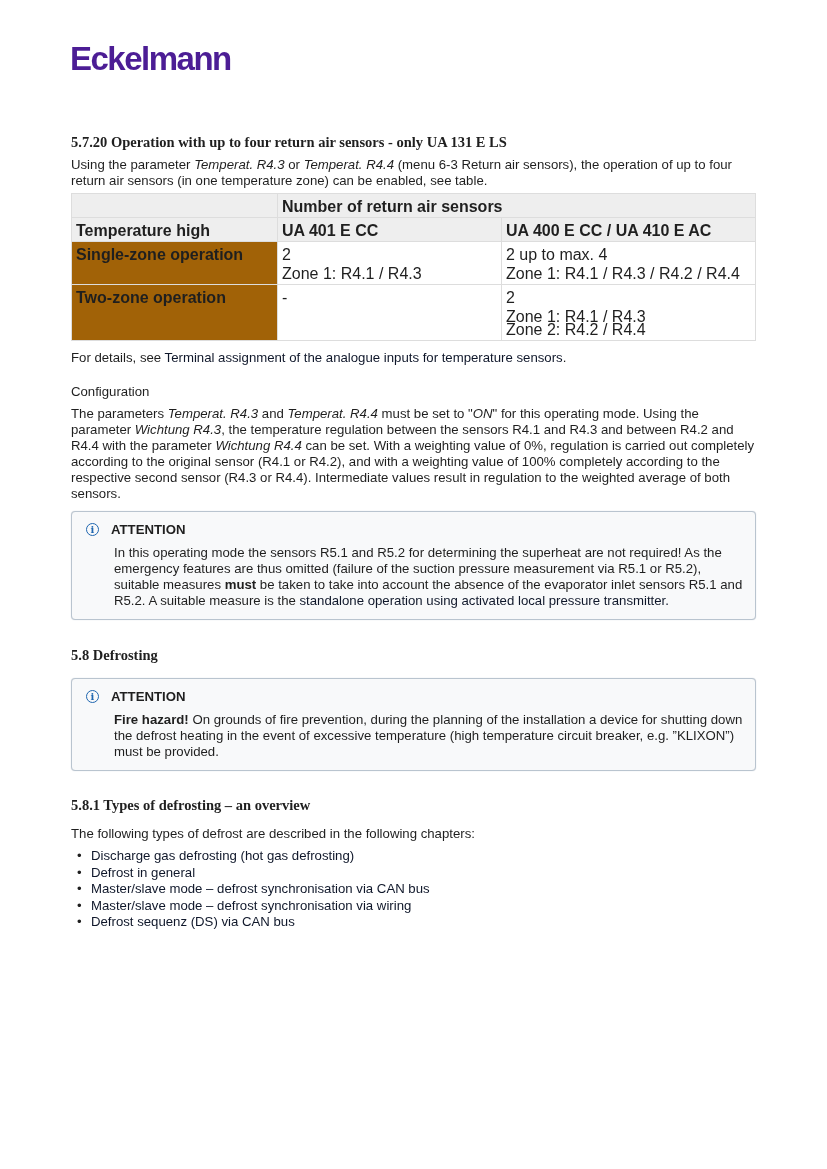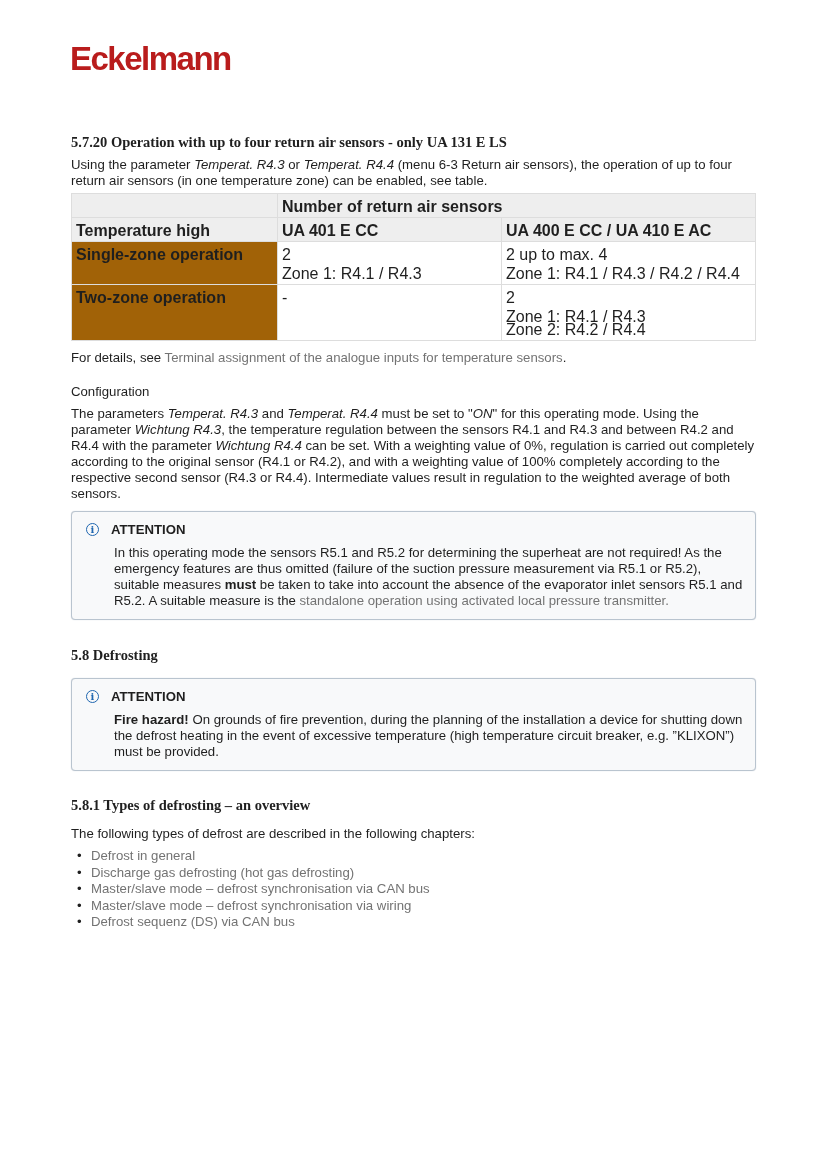--- a/index.html
+++ b/index.html
@@ -1,21 +1,21 @@
 <!DOCTYPE html>
 <html><head>
 <meta charset="utf-8">
 <style>
   html, body { margin: 0; padding: 0; background: #ffffff; }
   body { width: 827px; height: 1169px; position: relative; font-family: "Liberation Sans", sans-serif; color: #1f1f1f; }
-  .logo { position: absolute; left: 70px; top: 40px; font-family: "Liberation Sans", sans-serif; font-weight: bold; font-size: 33px; color: #b91c1c; letter-spacing: -1.5px; }
+  .logo { position: absolute; left: 70px; top: 40px; font-family: "Liberation Sans", sans-serif; font-weight: bold; font-size: 33px; color: #4c1d95; letter-spacing: -1.5px; }
   .content { position: absolute; left: 71px; top: 134px; width: 685px; }
   h2 { font-size: 14.5px; font-weight: bold; margin: 0; color: #1f1f1f; font-family: Liberation Serif, serif; }
   p { margin: 0; font-size: 13.2px; line-height: 16px; }
-  .link { color: #737373; }
+  .link { color: #0f172a; }
   table { border-collapse: collapse; width: 685px; font-size: 16px; margin-top: 4px; }
   td { border: 1px solid #dddddd; padding: 6px 5px 4px 4px; vertical-align: top; line-height: 13px; }
   tr.head td { background: #eeeeee; font-weight: bold; }
   td.rowhead { background: #a16207; font-weight: bold; }
   td.blank-head { background: #eeeeee; }
   td .gap { margin-top: 6px; }
   .attention { border: 1px solid #b9c4cf; border-radius: 4px; background: #f8f9fa; padding: 10px 12px 10px 14px; box-shadow: 0 0 1px #c0c8d0; }
   .att-title { display: flex; align-items: center; font-weight: bold; font-size: 13.2px; }
   .info-icon { width: 13px; height: 13px; border: 1.5px solid #1f66b0; border-radius: 50%; color: #1f66b0; font-size: 10px; font-weight: bold; display: inline-flex; align-items: center; justify-content: center; margin-right: 12px; box-sizing: border-box; font-family: "DejaVu Serif", serif; }
   .att-body { margin-left: 28px; margin-top: 8px; font-size: 13.2px; line-height: 16px; }
@@ -94,22 +94,22 @@
     <div class="att-title">
       <span class="info-icon">i</span>
       <span>ATTENTION</span>
     </div>
     <div class="att-body"><b>Fire hazard!</b><span> On grounds of fire prevention, during the planning of the installation a device for shutting down the defrost heating in the event of excessive temperature (high temperature circuit breaker, e.g. ”KLIXON”) must be provided.</span></div>
   </div>
 
   <h2 style="margin-top:26px">5.8.1 Types of defrosting – an overview</h2>
   <p style="margin-top:12px">The following types of defrost are described in the following chapters:</p>
   <ul>
+    <li><span class="link">Discharge gas defrosting (hot gas defrosting)</span></li>
     <li><span class="link">Defrost in general</span></li>
-    <li><span class="link">Discharge gas defrosting (hot gas defrosting)</span></li>
     <li><span class="link">Master/slave mode – defrost synchronisation via CAN bus</span></li>
     <li><span class="link">Master/slave mode – defrost synchronisation via wiring</span></li>
     <li><span class="link">Defrost sequenz (DS) via CAN bus</span></li>
   </ul>
 </div>
 
 <div class="footer">
   <span>Firmware V3.21</span>
   <span>08.11.2022</span>
   <span>64/429</span>

